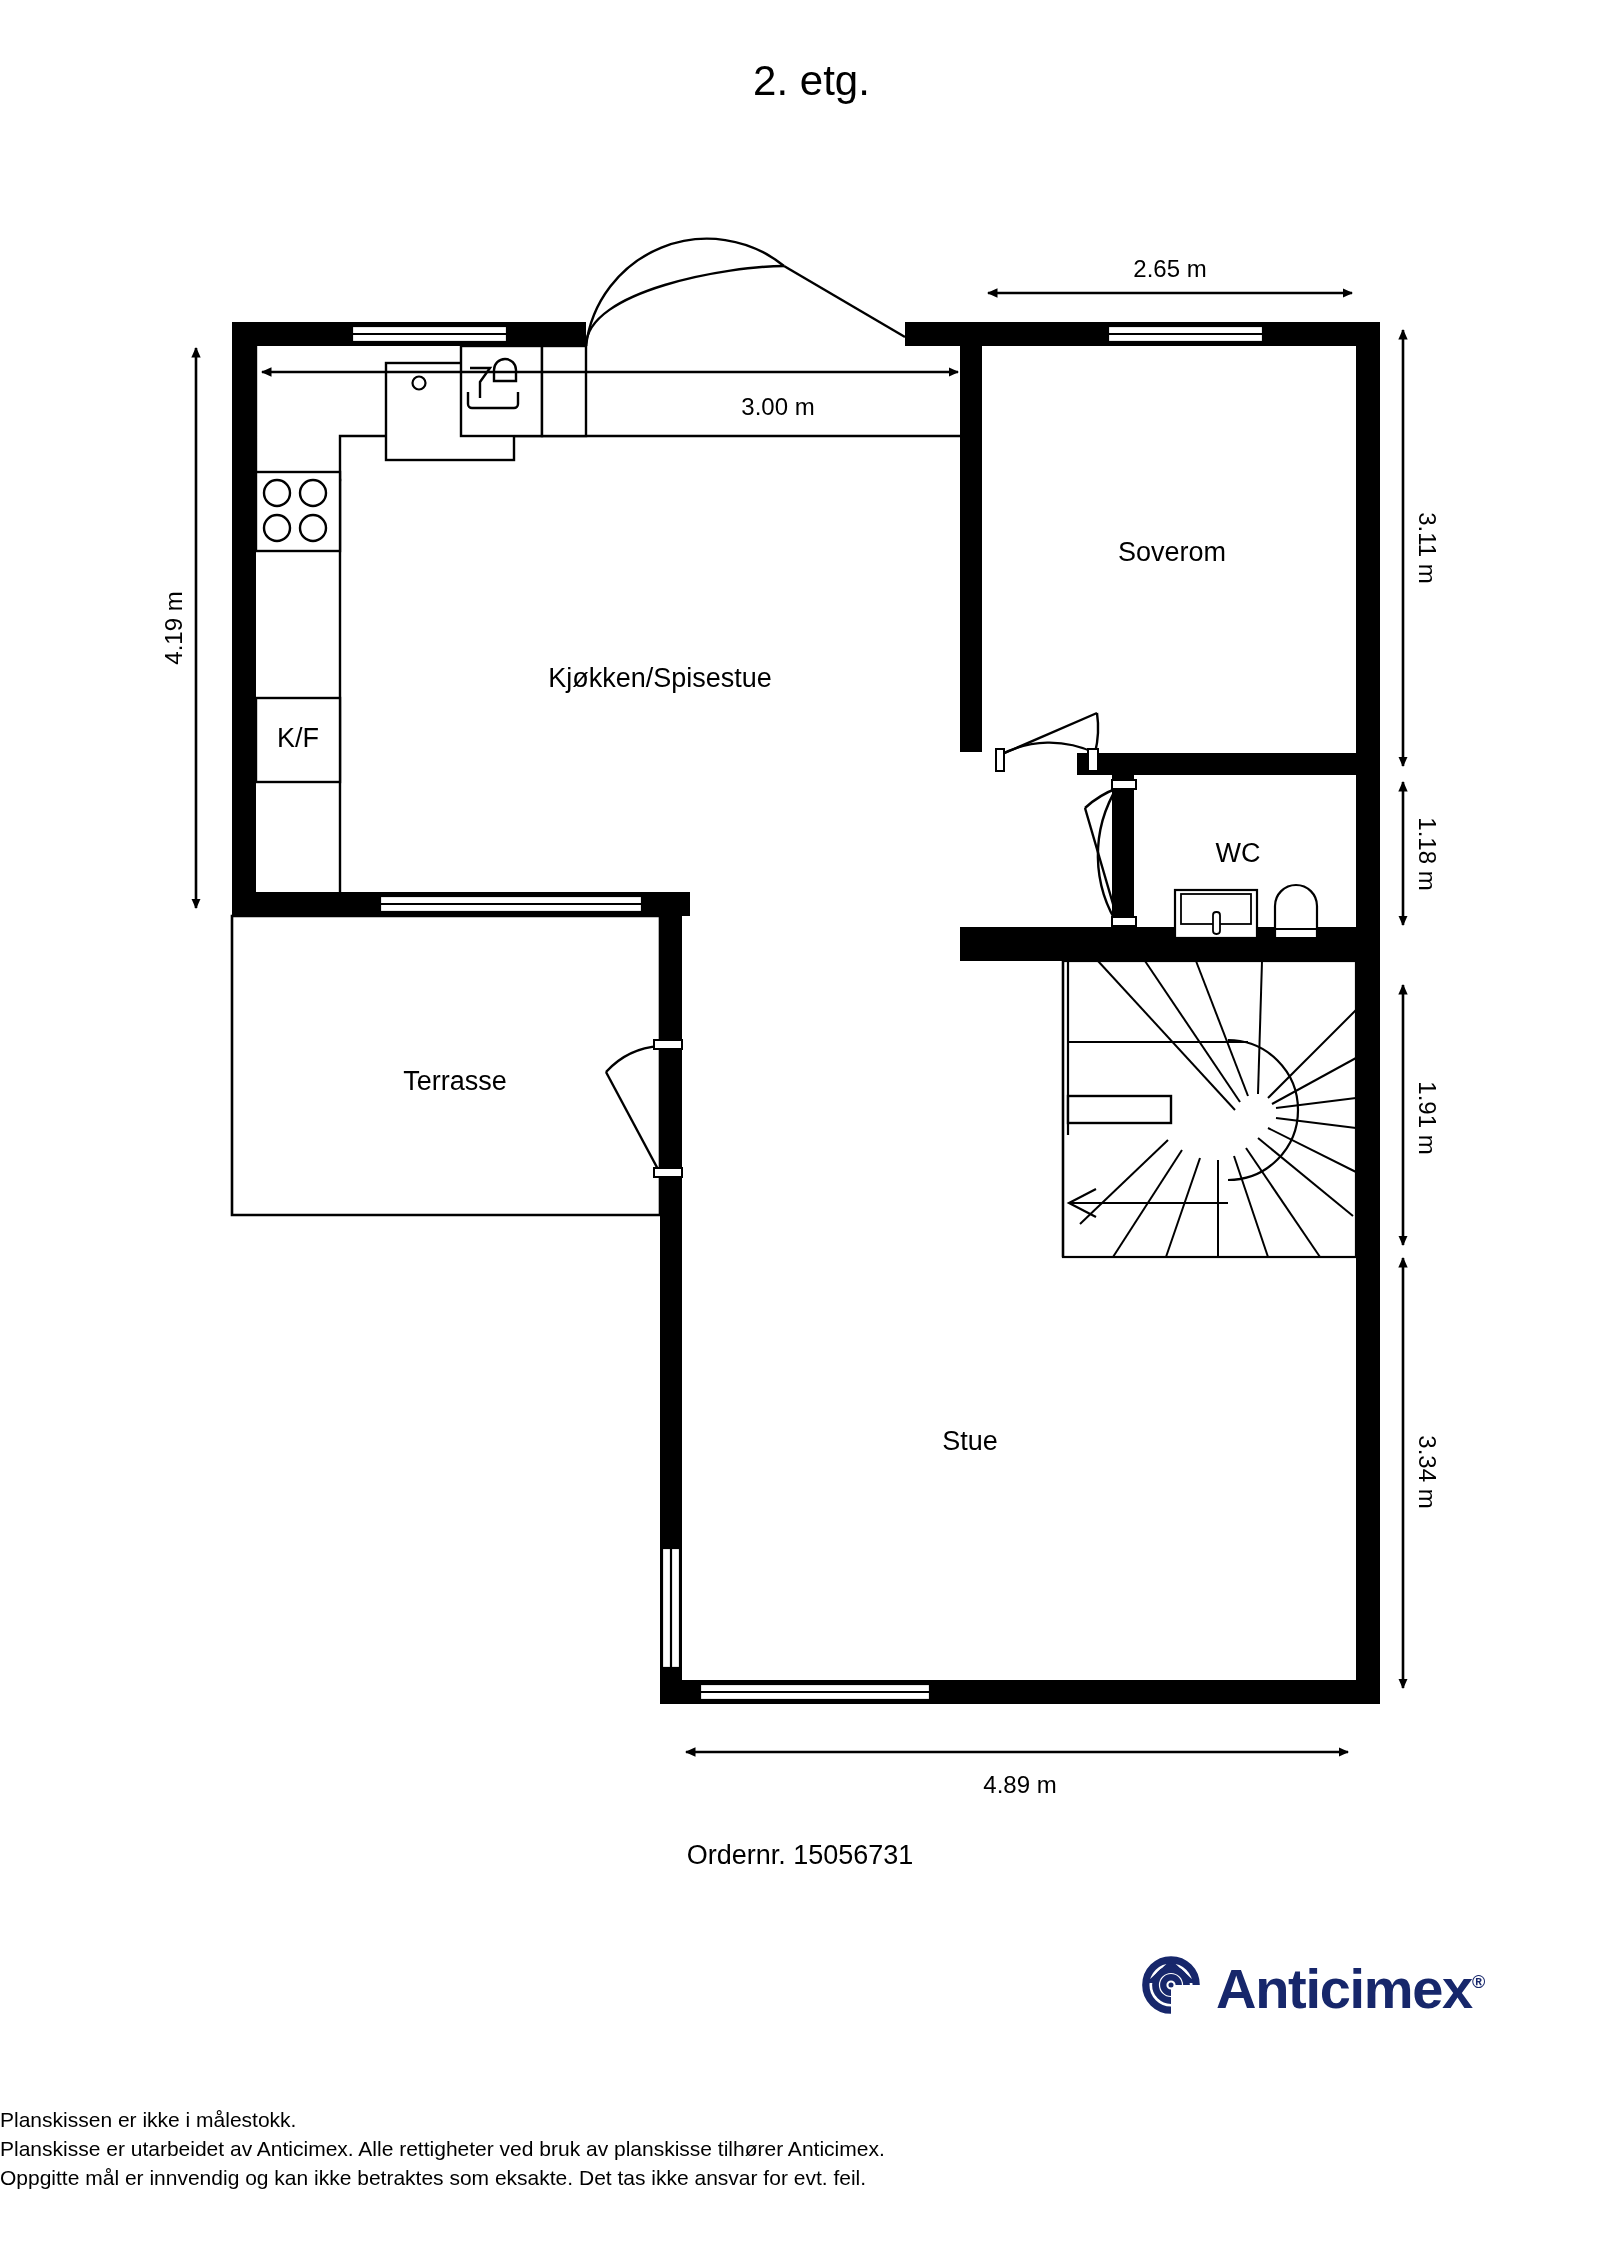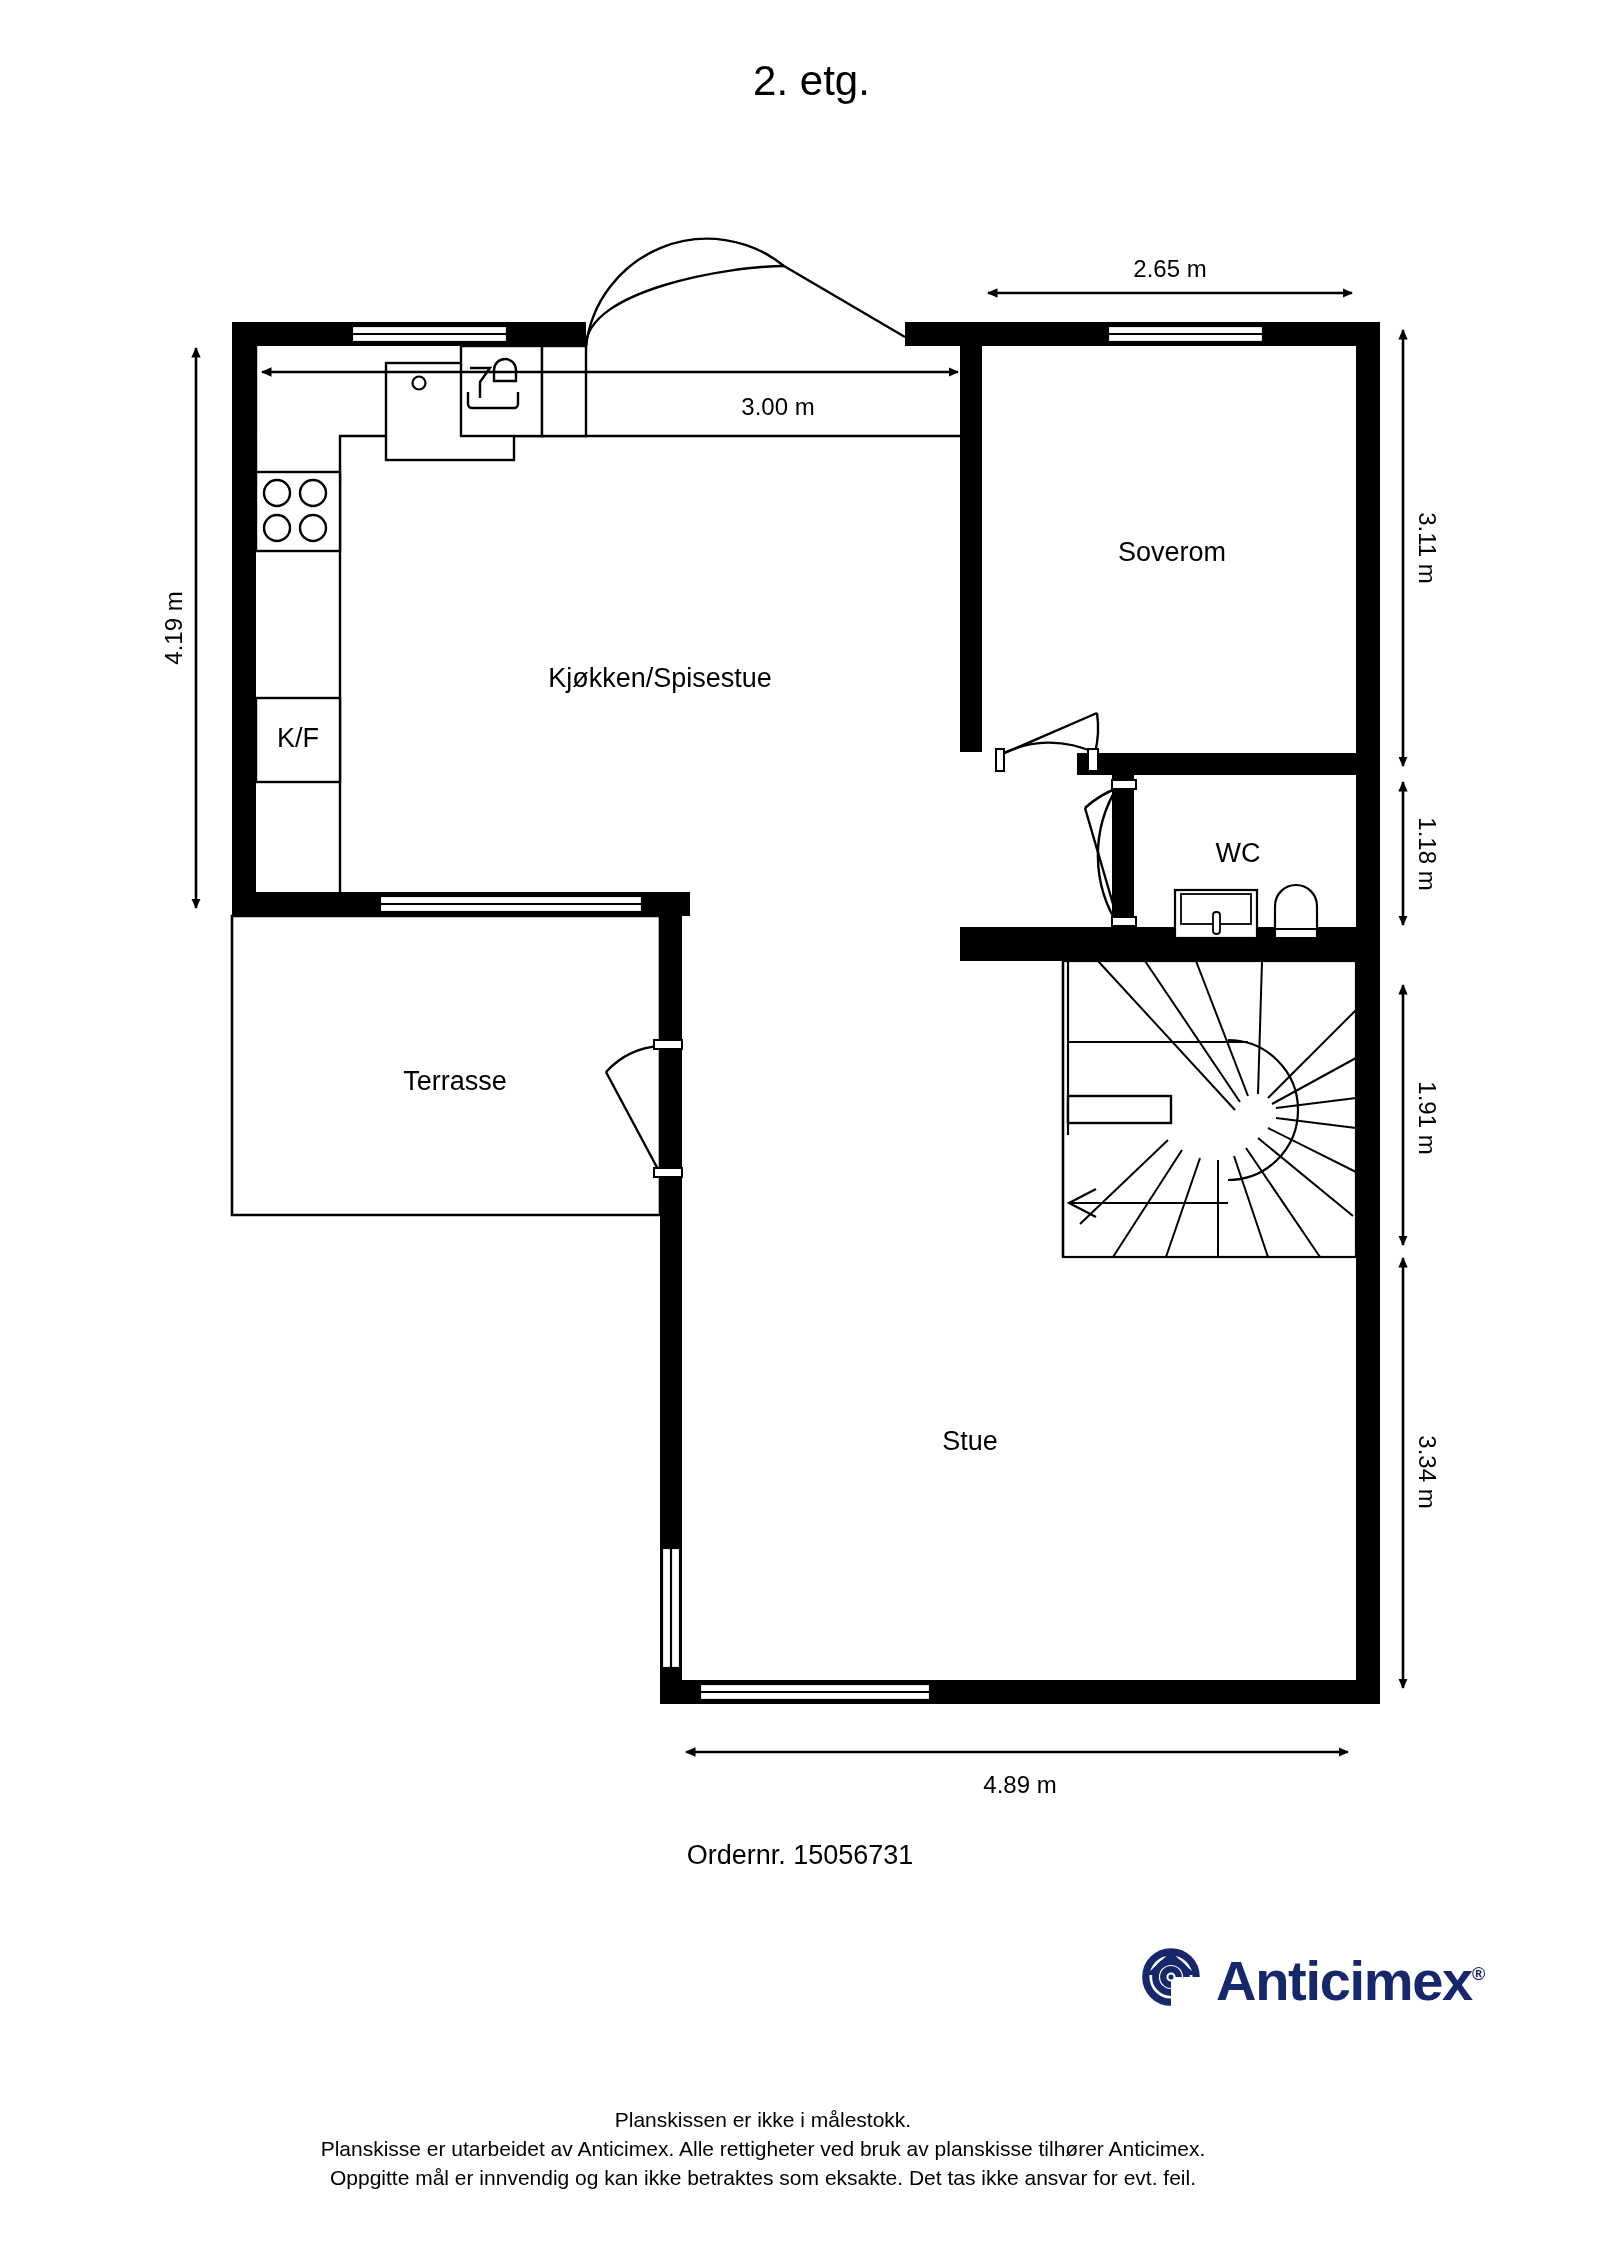--- a/index.html
+++ b/index.html
@@ -85,38 +85,37 @@
   .logo-mark {
     width: 62px;
     height: 62px;
     display: block;
   }
   .logo-text {
     font-size: 56px;
     font-weight: bold;
     color: #17276b;
     letter-spacing: -1.3px;
-    line-height: 58px;
+    line-height: 74px;
     position: relative;
   }
   .logo-reg {
     font-size: 18px;
     font-weight: bold;
     color: #17276b;
     vertical-align: super;
     letter-spacing: 0;
   }
   
   .footer {
     position: absolute;
     left: 0;
     top: 2105px;
     width: 1460px;
-    text-align: center;
-    padding-left: 33px;
+    text-align: left;
   }
   .footer div {
     font-size: 21px;
     line-height: 29px;
   }
 </style>
 </head>
 <body>
 
 <div class="page">

